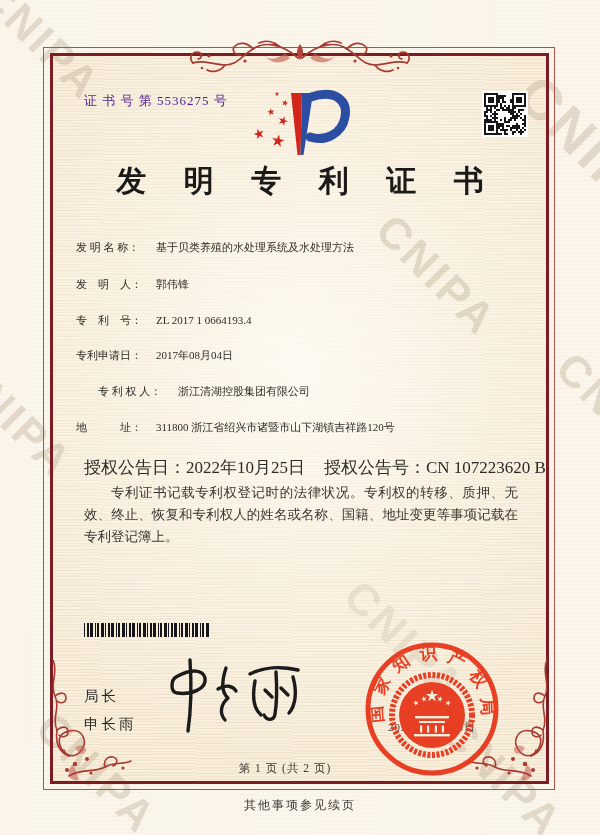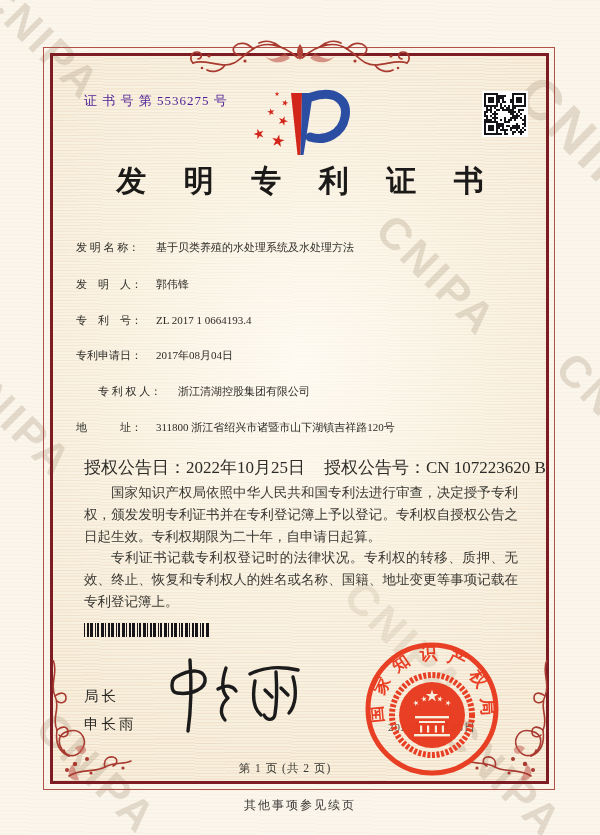--- a/index.html
+++ b/index.html
@@ -462,21 +462,20 @@
   <span class="field-label">地　　　址：</span><span>311800 浙江省绍兴市诸暨市山下湖镇吉祥路120号</span>
 </div>
 <div class="grant-row grant-date">
   <span>授权公告日：</span><span>2022年10月25日</span>
 </div>
 <div class="grant-row grant-no">
   <span>授权公告号：</span><span>CN 107223620 B</span>
 </div>
 
 <div class="paragraphs">
-  <p>国家知识产权局依照中华人民共和国专利法进行审查，决定授予专利权，颁发发明专利证书并在专利登记簿上予以登记。专利权自授权公告之日起生效。专利权期限为二十年，自申请日起算。</p>
   <p>专利证书记载专利权登记时的法律状况。专利权的转移、质押、无效、终止、恢复和专利权人的姓名或名称、国籍、地址变更等事项记载在专利登记簿上。</p>
 </div>
 
 <div class="barcode" id="barcode">
     <span style="width: 1px; margin-right: 2px;"></span>
     <span style="width: 2px; margin-right: 1px;"></span>
     <span style="width: 3px; margin-right: 2px;"></span>
     <span style="width: 1px; margin-right: 1px;"></span>
     <span style="width: 2px; margin-right: 2px;"></span>
     <span style="width: 3px; margin-right: 1px;"></span>

